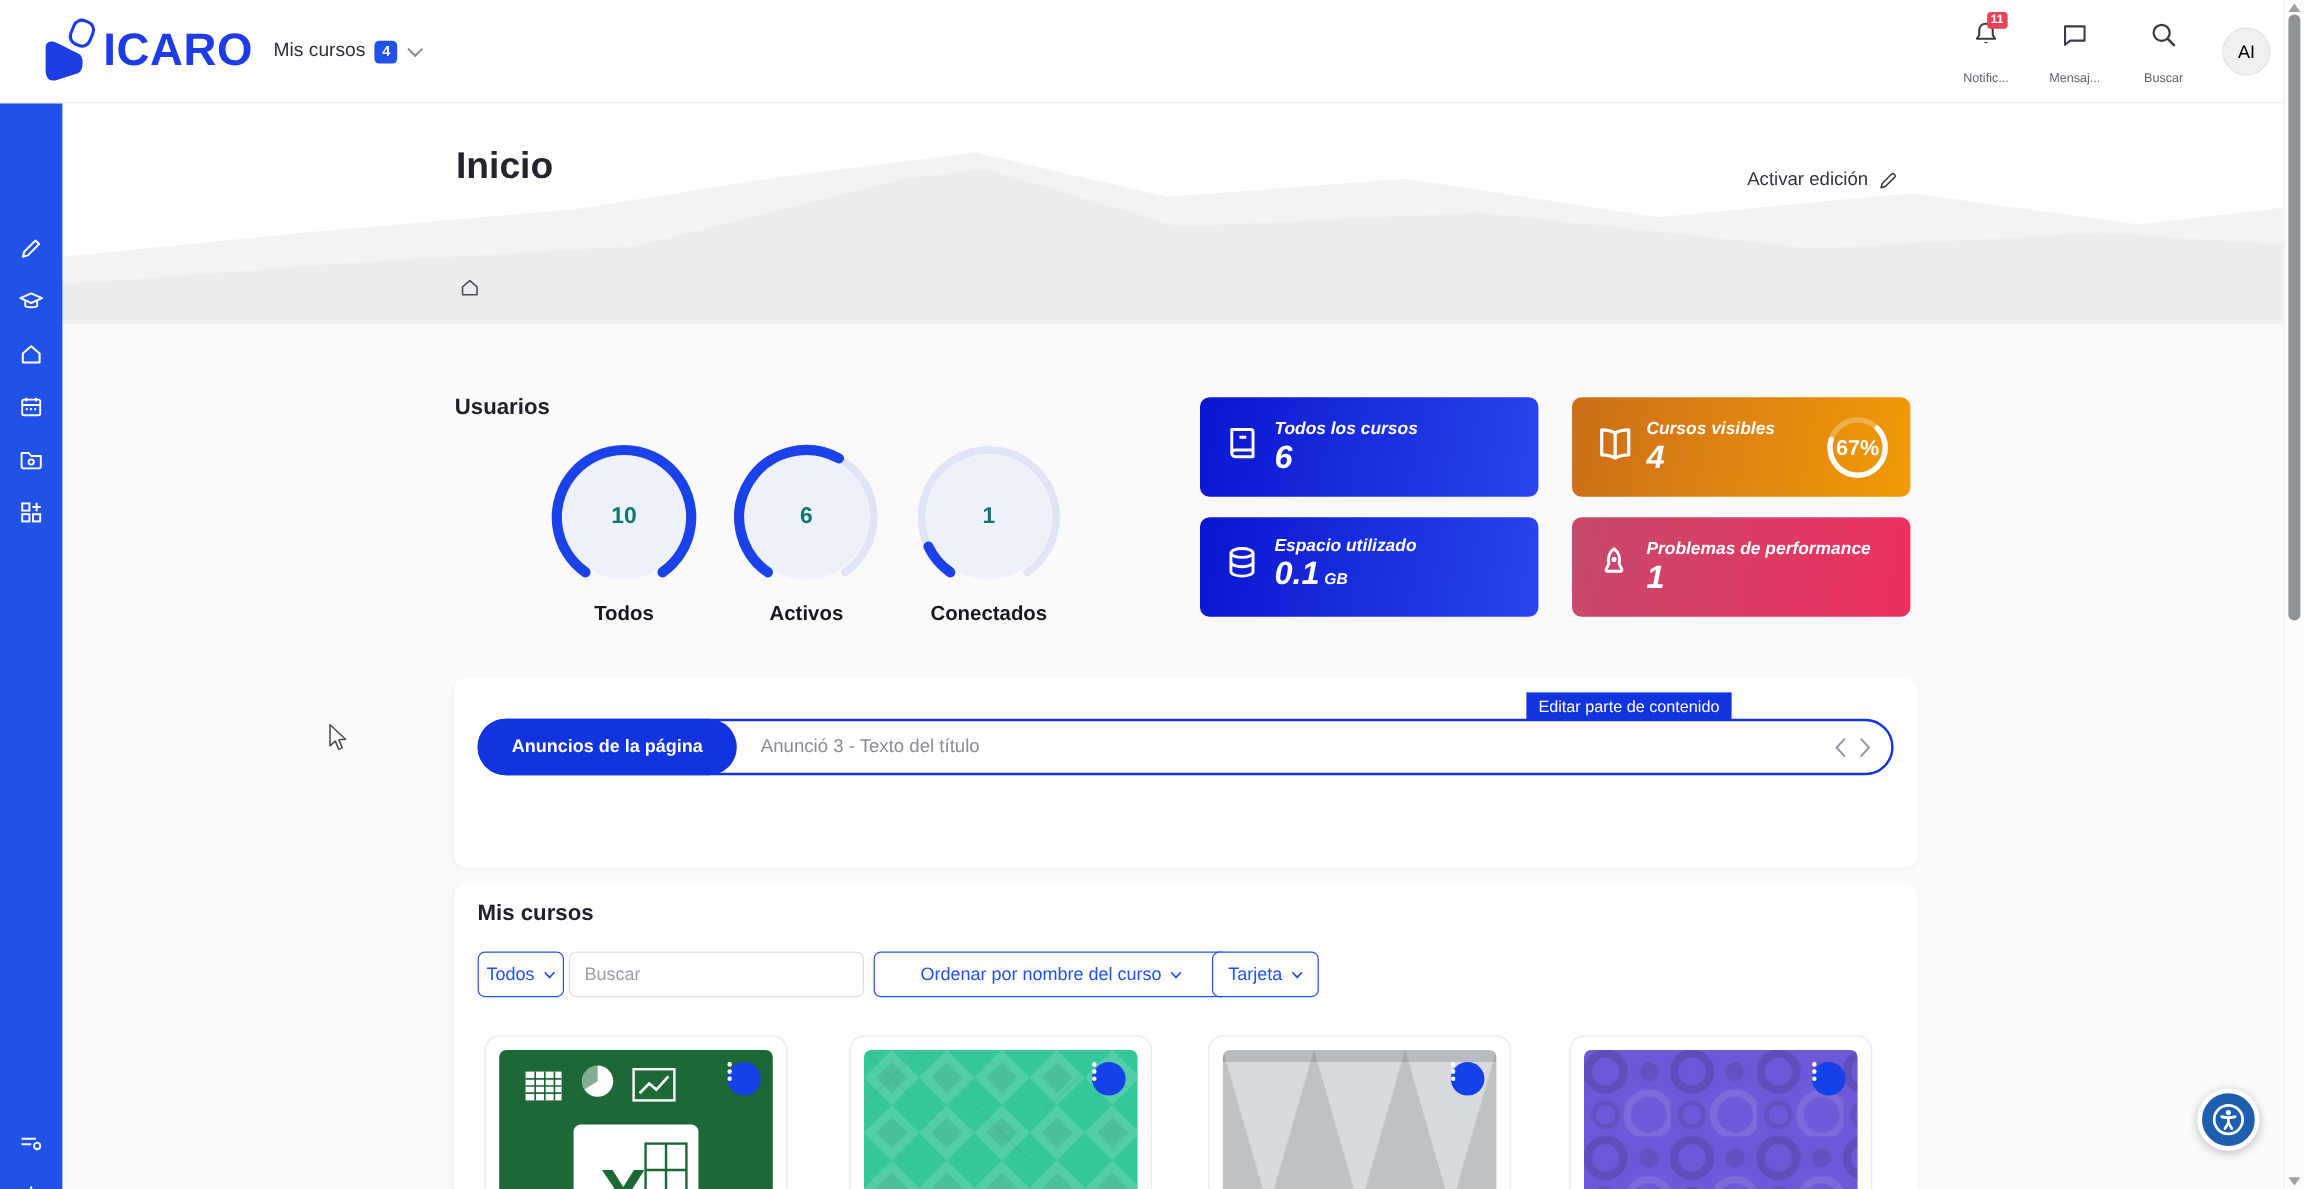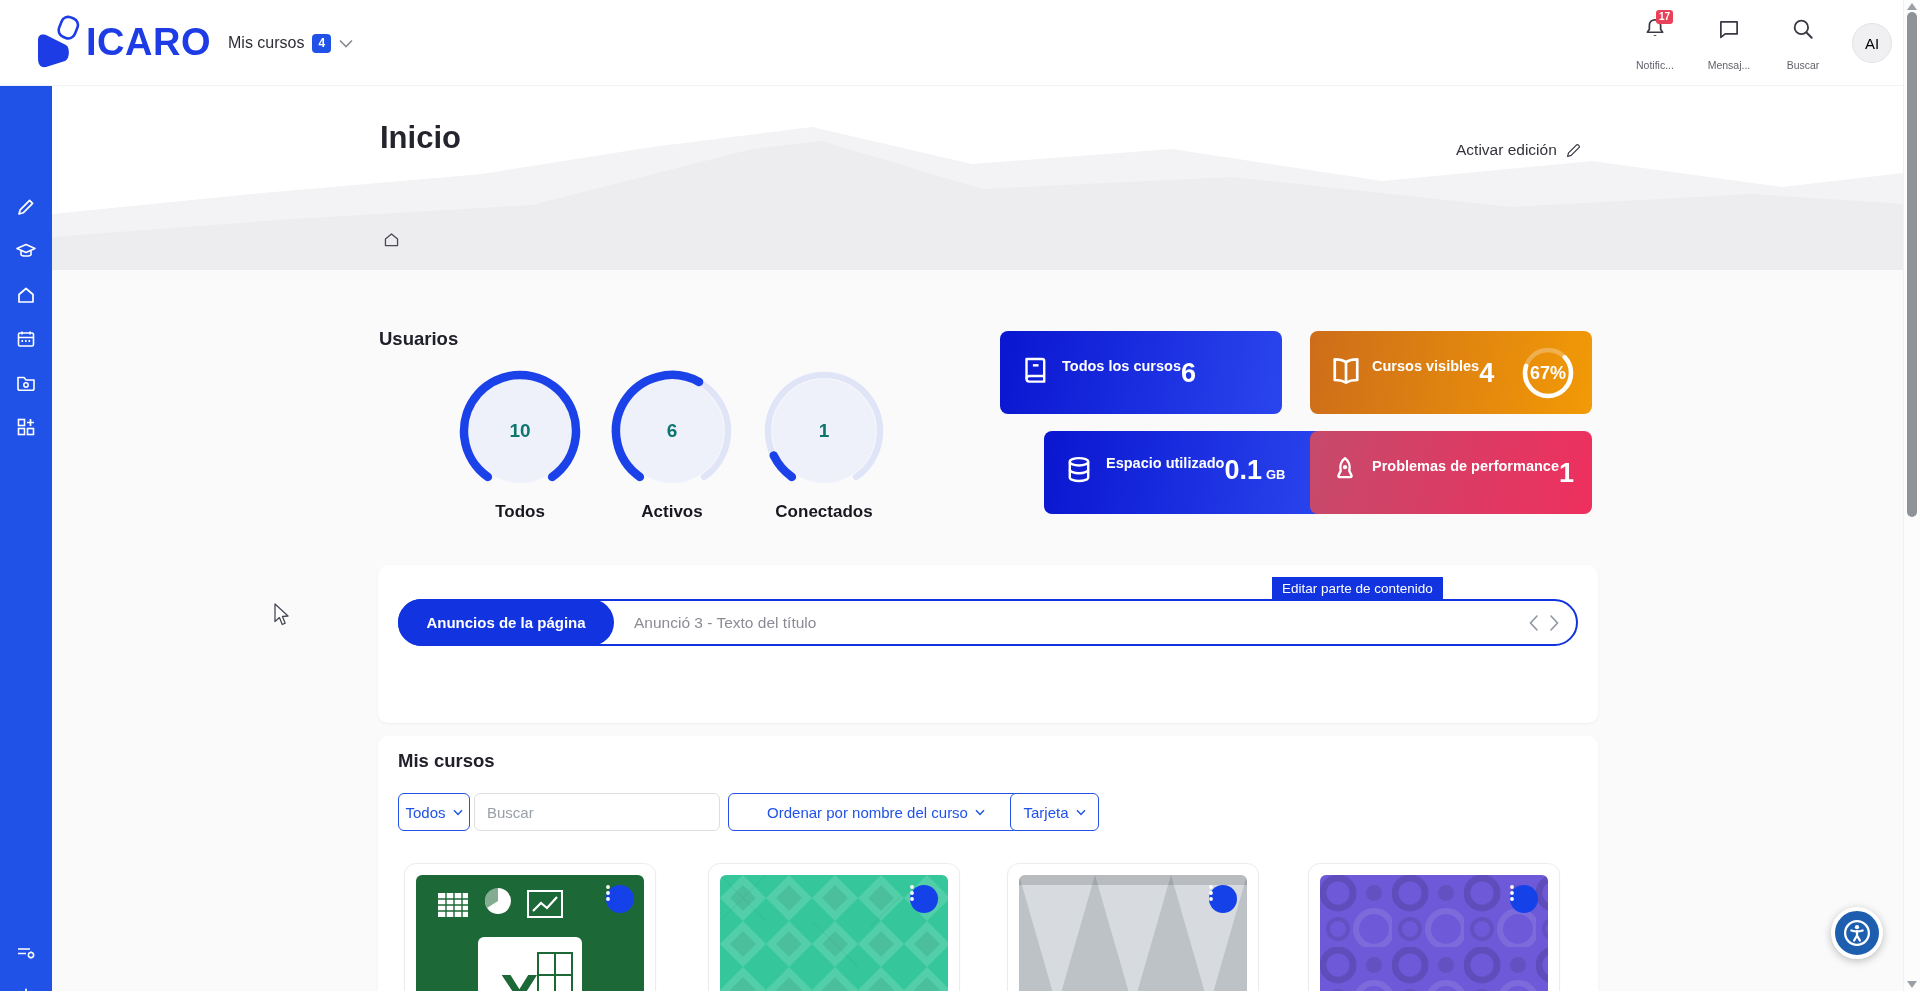--- a/index.html
+++ b/index.html
@@ -45,21 +45,21 @@
   .gauge-fill { fill:#eef1fa; }
   .gauge .track { fill:none; stroke:#dfe5f7; stroke-width:6.5; stroke-linecap:round; }
   .gauge .val { fill:none; stroke:#1b41e8; stroke-width:8.5; stroke-linecap:round; }
   .gauge-num { position:absolute; top:55px; left:0; right:0; font-size:19px; font-weight:600; color:#0f766e; }
   .gauge-label { margin-top:5px; font-size:17px; font-weight:600; color:#17171f; }
 
   
   .stat-card { position:absolute; width:282px; height:83px; border-radius:8px; color:#fff;
     display:flex; align-items:center; padding:0 18px; cursor:pointer; }
   .stat-icon { flex:0 0 44px; }
-  .stat-col { display:flex; flex-direction:row; }
+  .stat-col { display:flex; flex-direction:column;font-style:italic; }
   .stat-title { font-size:14.5px; font-weight:700; }
   .stat-value { font-size:27px; font-weight:800; line-height:30px; }
   .stat-unit { font-size:13px; font-weight:700; margin-left:4px; }
   .ring-wrap { position:absolute; right:16px; top:14px; width:56px; height:56px; }
   .ring-label { position:absolute; inset:0; display:flex; align-items:center; justify-content:center;
     font-size:18px; font-weight:600; color:#fff; }
 
   
   .panel { position:absolute; left:326px; width:1220px; background:#fff; border-radius:10px;
     box-shadow:0 1px 3px rgba(20,20,40,.05); }
@@ -130,21 +130,21 @@
       <path d="M1 1.5 L7 7.5 L13 1.5" fill="none" stroke="#8a8a94" stroke-width="1.6"></path>
     </svg>
   </div>
 
   <div class="nav-right">
     <div class="nav-item">
       <svg width="26" height="26" viewBox="0 0 24 24">
         <path d="M12 3.5c-3.2 0-5.2 2.3-5.2 5.3v3.4L5 15h14l-1.8-2.8V8.8c0-3-2-5.3-5.2-5.3z" fill="none" stroke="#3a3a44" stroke-width="1.6" stroke-linejoin="round"></path>
         <path d="M10.5 17.5a1.6 1.6 0 0 0 3 0" fill="#3a3a44"></path>
       </svg>
-      <span class="notif-badge">17</span>
+      <span class="notif-badge">11</span>
       <span class="nav-item-label">Notific...</span>
     </div>
     <div class="nav-item">
       <svg width="26" height="26" viewBox="0 0 24 24">
         <path d="M4.5 5.5 h15 v11 h-11 l-4 3.2 z" fill="none" stroke="#3a3a44" stroke-width="1.6" stroke-linejoin="round"></path>
       </svg>
       <span class="nav-item-label">Mensaj...</span>
     </div>
     <div class="nav-item">
       <svg width="26" height="26" viewBox="0 0 24 24">
@@ -293,21 +293,21 @@
     </span>
     <span class="ring-wrap">
       <svg width="56" height="56" viewBox="0 0 56 56">
         <circle cx="28" cy="28" r="23" fill="none" stroke="rgba(255,255,255,.28)" stroke-width="4.5"></circle>
         <circle class="ring-val" cx="28" cy="28" r="23" fill="none" stroke="#fff" stroke-width="4.5" pathLength="100" stroke-linecap="round" stroke-dashoffset="12" stroke-dasharray="67 33"></circle>
       </svg>
       <span class="ring-label">67%</span>
     </span>
   </div>
 
-  <div class="stat-card" style="left: 948px; top: 345px; background: linear-gradient(100deg, rgb(10, 22, 208), rgb(42, 69, 238)); margin-left: 44px;">
+  <div class="stat-card" style="left: 948px; top: 345px; background: linear-gradient(100deg, rgb(10, 22, 208), rgb(42, 69, 238));">
     <span class="stat-icon">
       <svg width="34" height="34" viewBox="0 0 24 24">
           <ellipse cx="12" cy="5.5" rx="6.5" ry="2.6" fill="none" stroke="#fff" stroke-width="1.7"></ellipse>
           <path d="M5.5 5.5 v11 c0 1.4 2.9 2.6 6.5 2.6 s6.5 -1.2 6.5 -2.6 v-11" fill="none" stroke="#fff" stroke-width="1.7"></path>
           <path d="M5.5 11 c0 1.4 2.9 2.6 6.5 2.6 s6.5 -1.2 6.5 -2.6" fill="none" stroke="#fff" stroke-width="1.7"></path>
         </svg>
     </span>
     <span class="stat-col">
       <span class="stat-title">Espacio utilizado</span>
       <span class="stat-value"><span>0.1</span><span class="stat-unit">GB</span></span>

